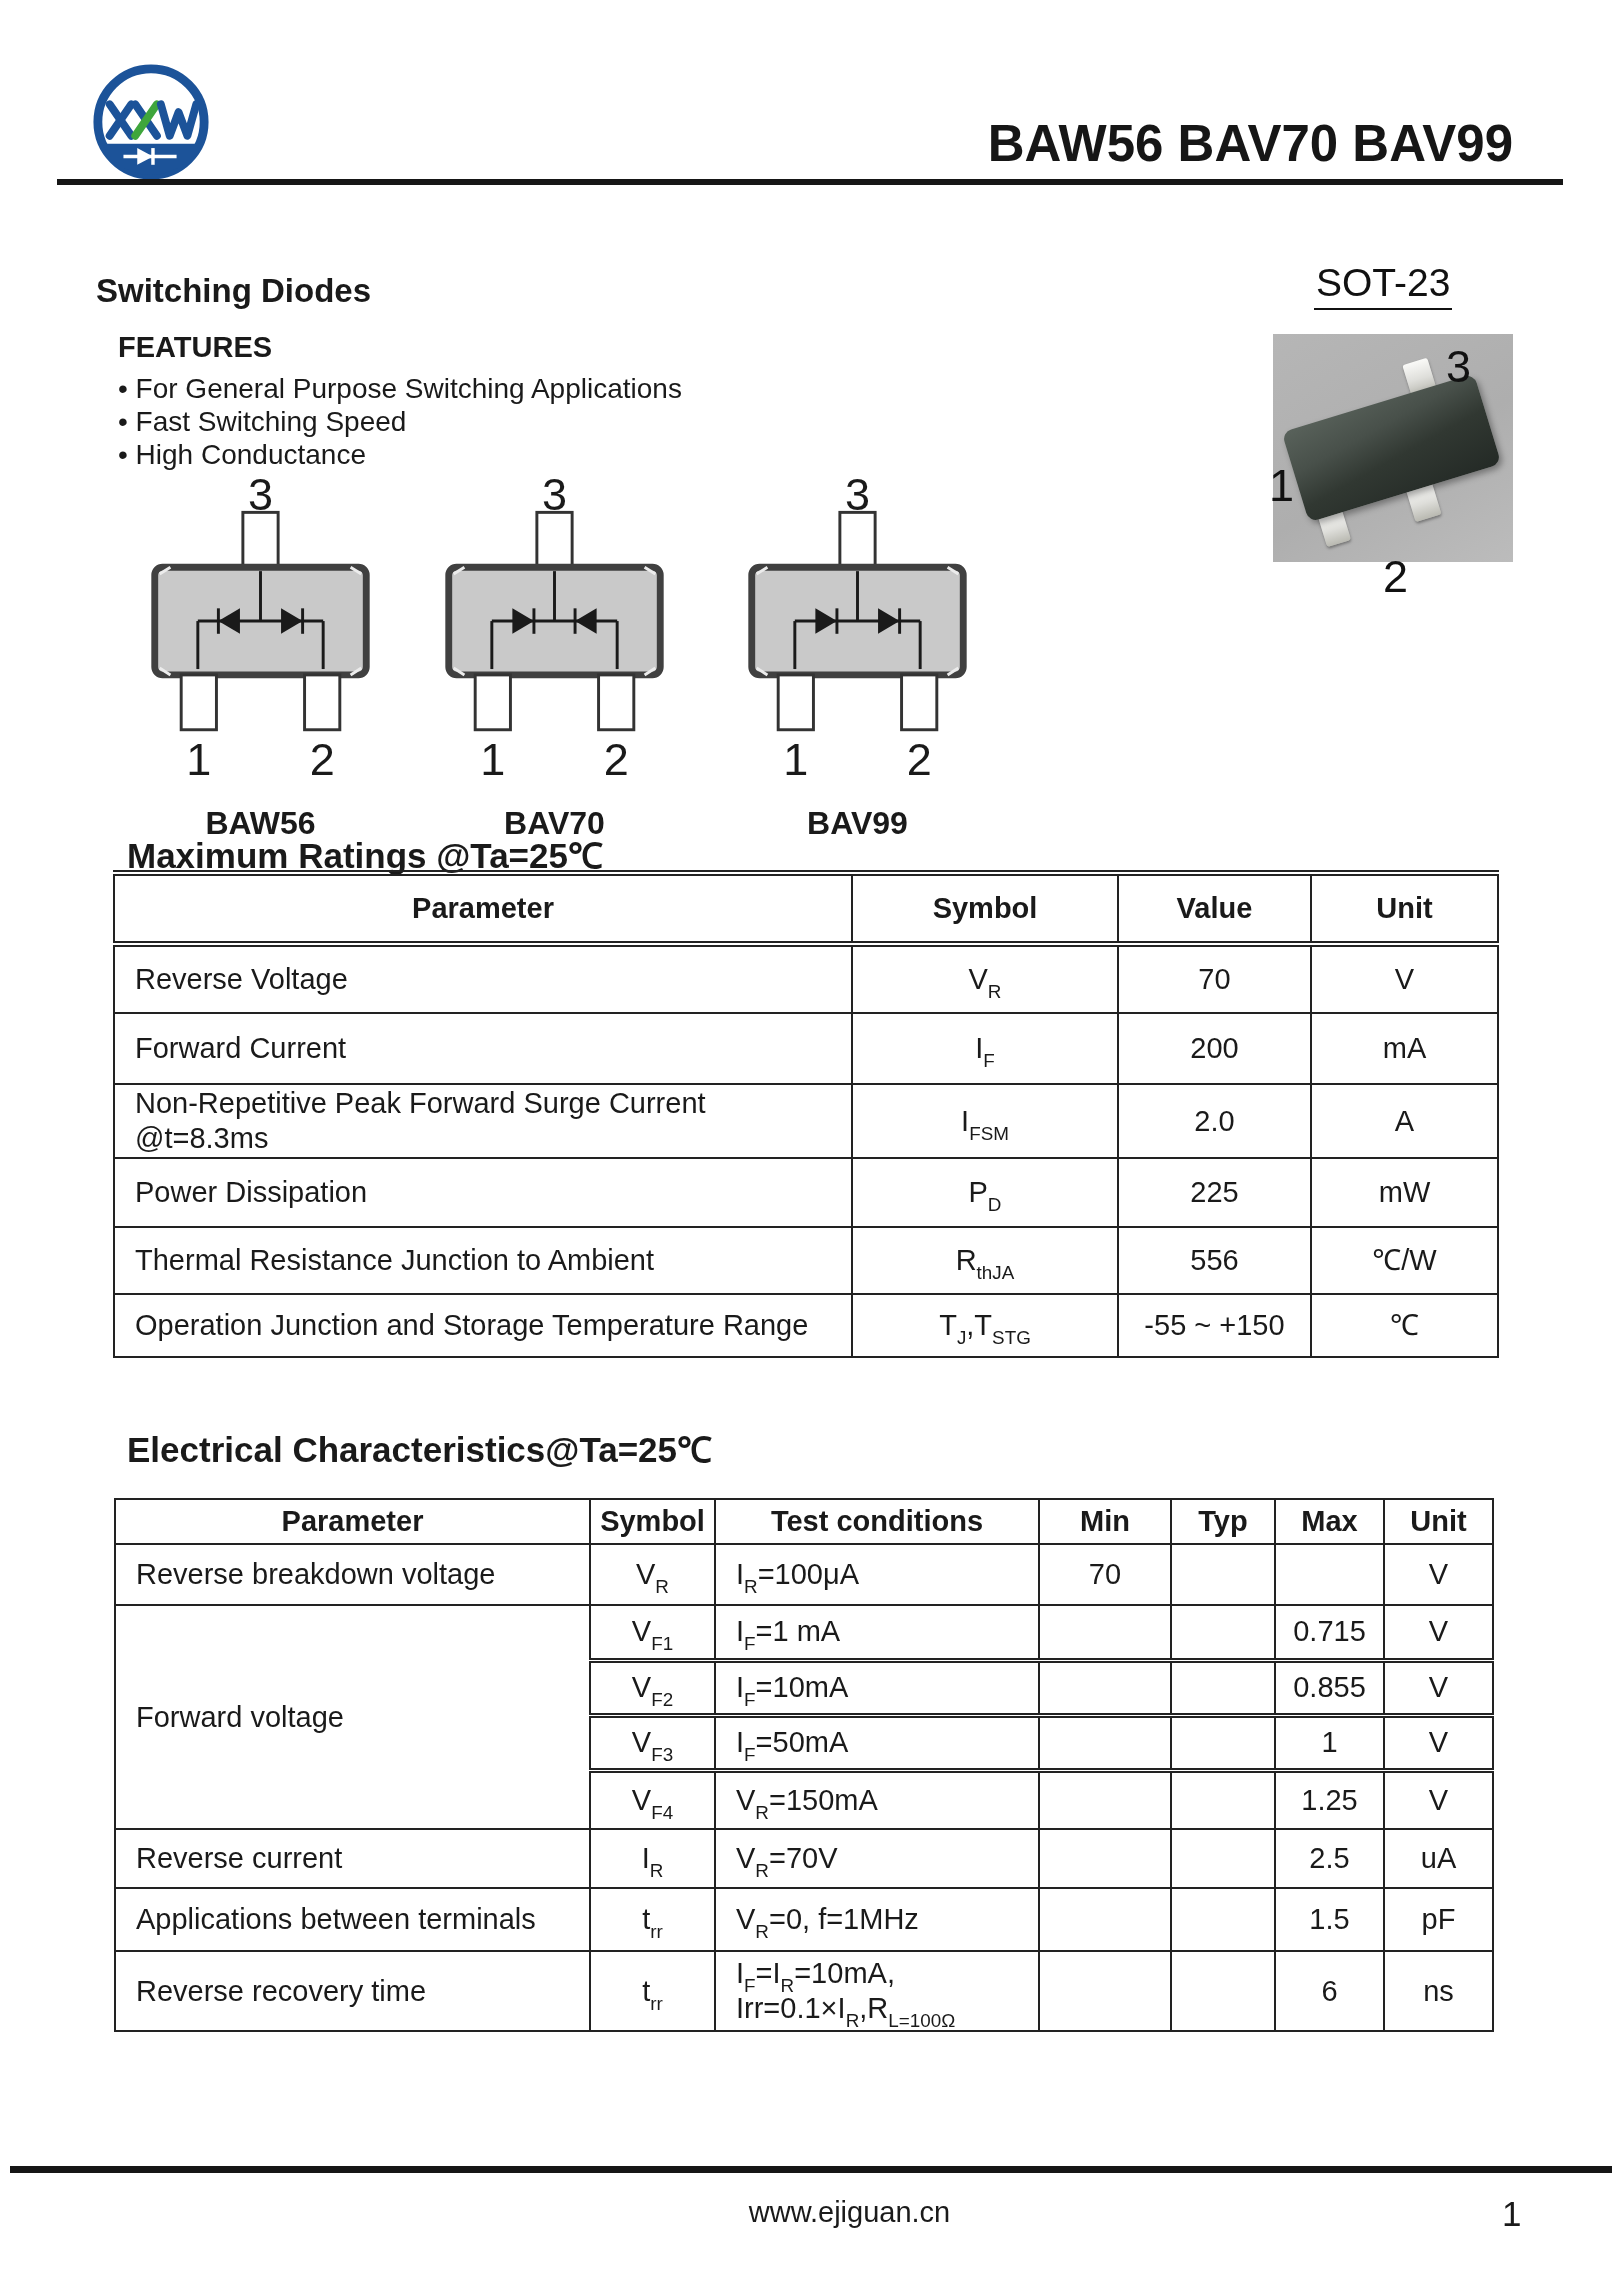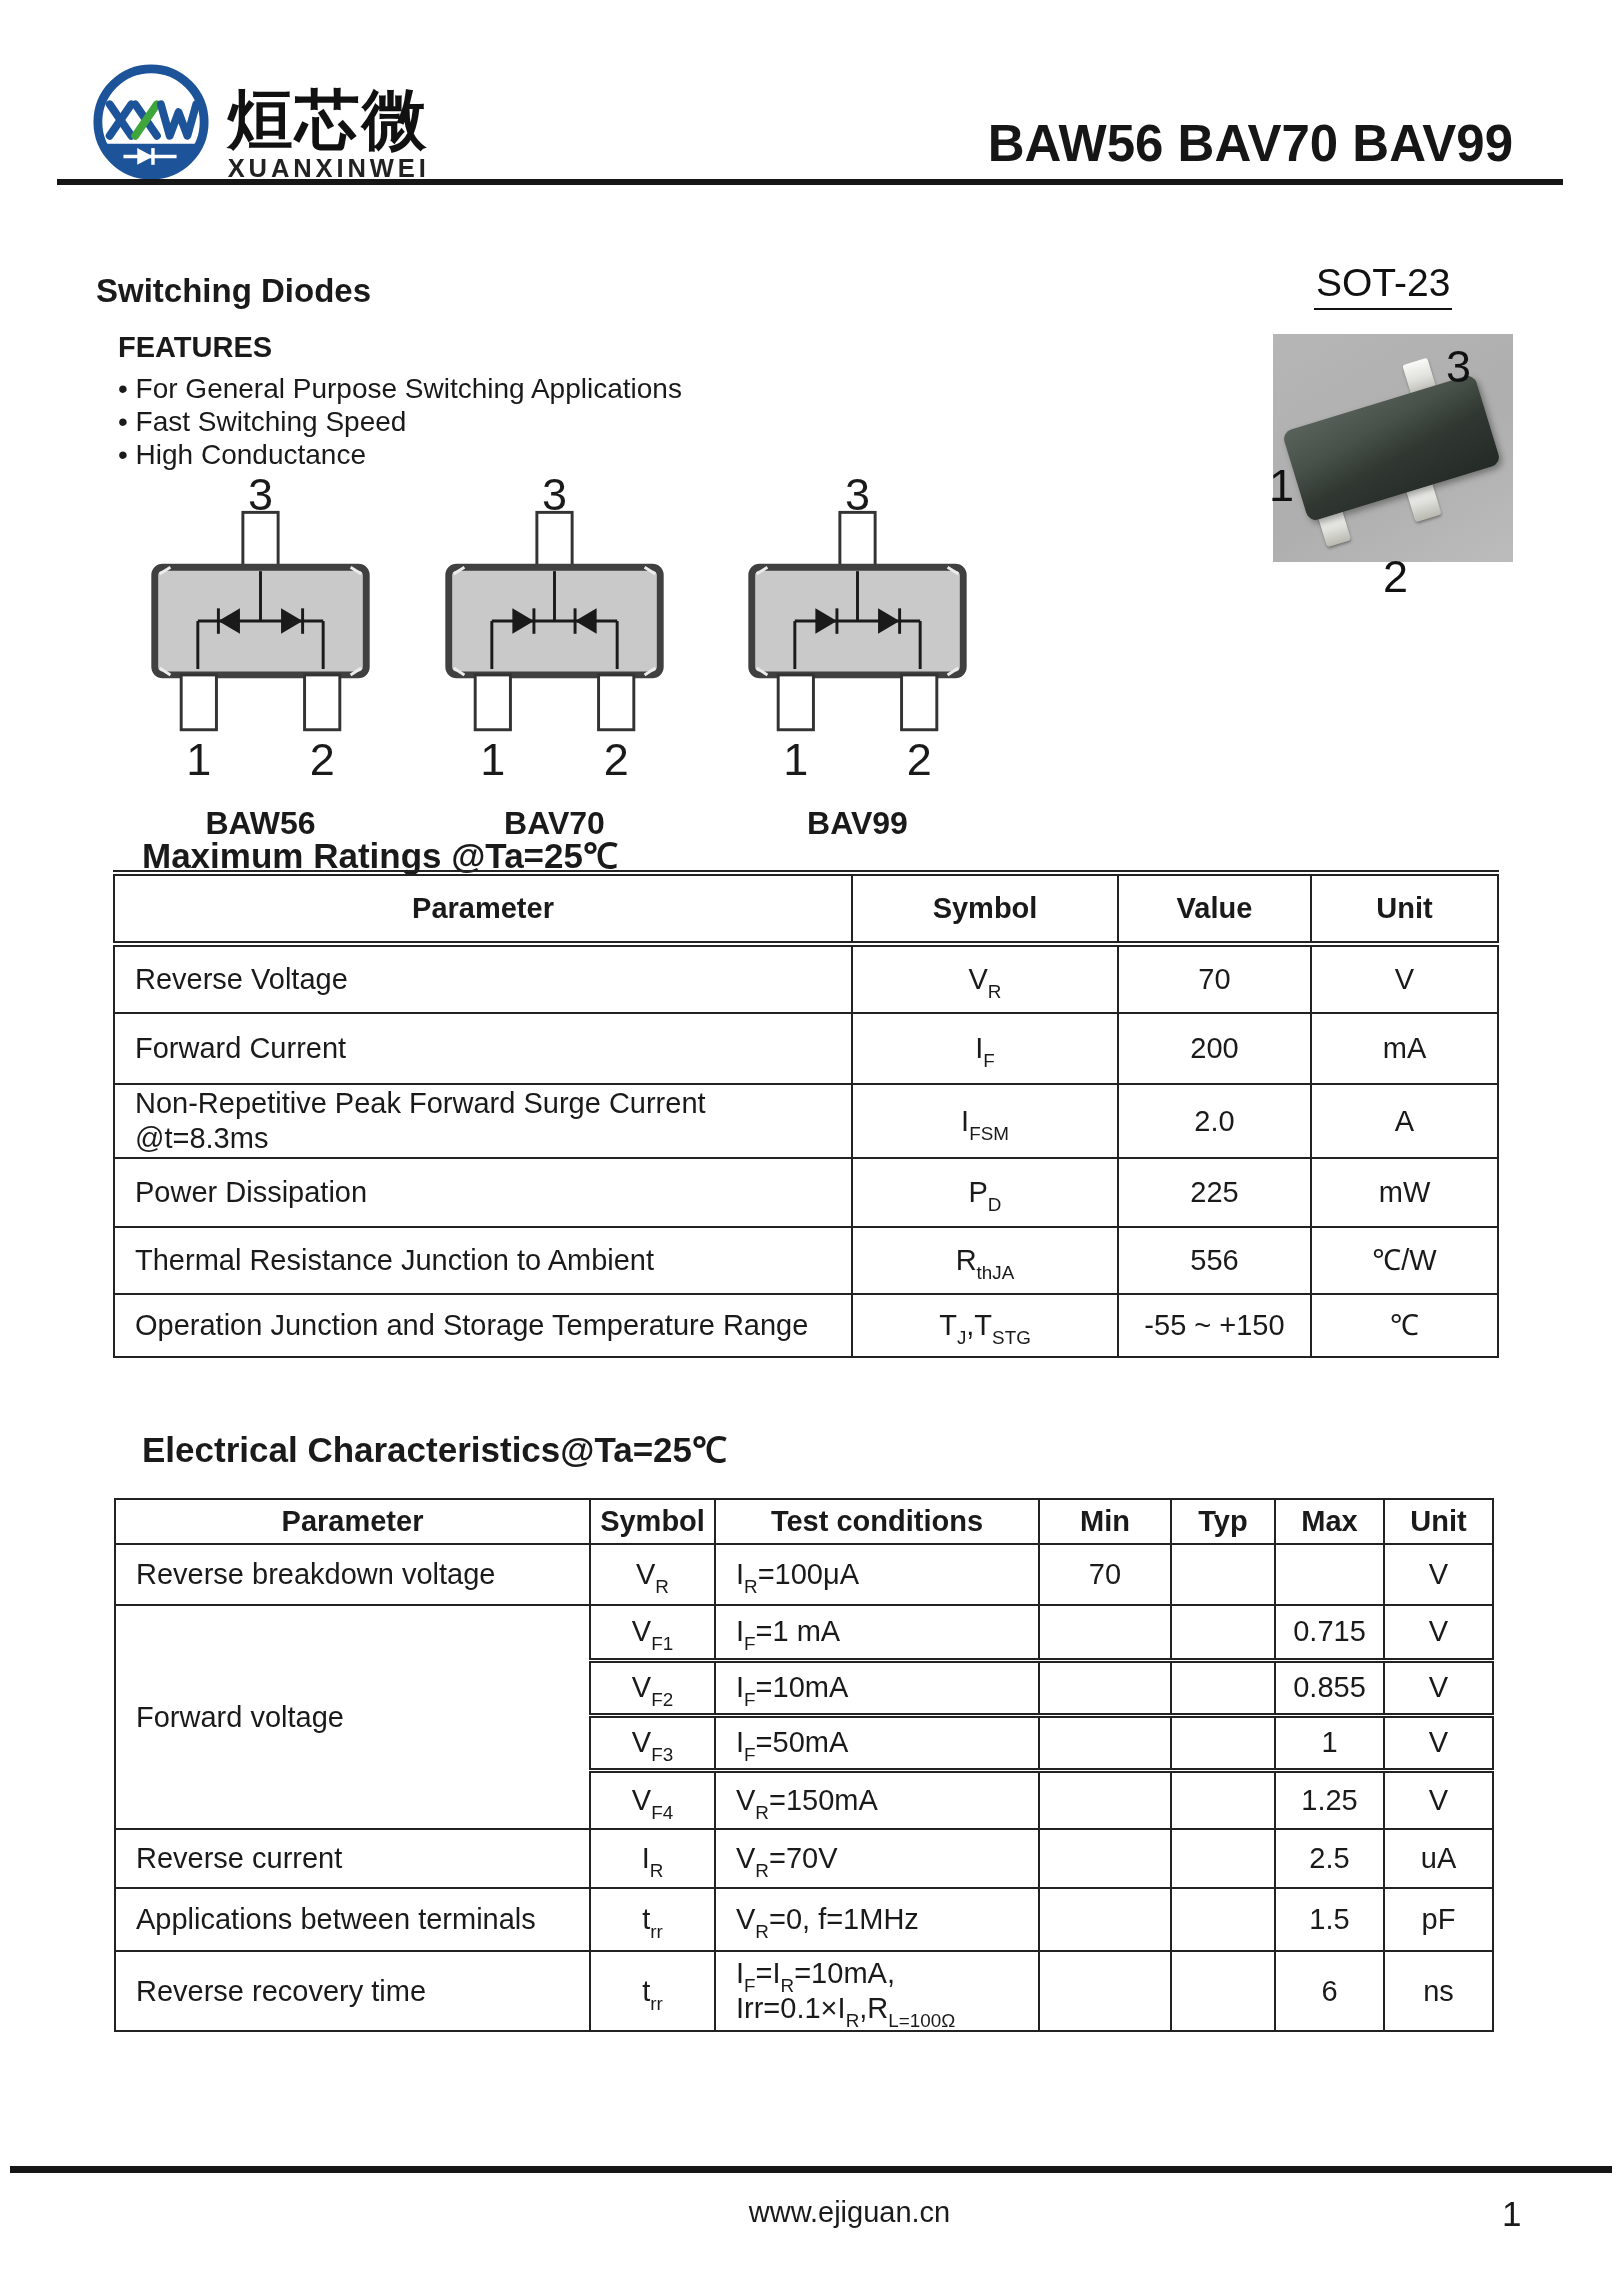--- a/index.html
+++ b/index.html
@@ -41,21 +41,21 @@
               box-shadow:2px 3.9px 5.9px rgba(0,0,0,.35); }
   .photo-label { position:absolute; font-size:45px; color:#111; line-height:1; }
   .photo-label.l3 { left:173px; top:9.8px; }
   .photo-label.l1 { left:-3.9px; top:129px; }
   .photo-label.l2 { left:110px; top:220px; }
   
   .figure { position:absolute; top:467px; width:235px; text-align:center; }
   .fig-name { font-size:32px; font-weight:bold; margin-top:20px; }
   .fig-baw56 { left:143px; } .fig-bav70 { left:437px; } .fig-bav99 { left:740px; }
   
-  .sec-title { position:absolute; left:142px; font-size:35px; font-weight:bold; }
+  .sec-title { position:absolute; left:127px; font-size:35px; font-weight:bold; }
   .sec1 { top:831px; } .sec2 { top:1425px; }
   
   table { border-collapse:collapse; table-layout:fixed; position:absolute;
           font-size:29px; color:#1a1a1a; }
   th,td { border:2px solid #222; text-align:center; vertical-align:middle;
           overflow:hidden; line-height:1.2; }
   th { font-weight:bold; }
   td.param, td.test { text-align:left; padding-left:20px; padding-right:5.9px; }
   sub { font-size:0.65em; position:relative; top:0.12em; line-height:0; }
   .t1 { left:113px; top:870px; width:1384px; border-top:6.9px double #222; }
@@ -84,24 +84,20 @@
         <line x1="46" y1="44" x2="68" y2="76"></line>
         <line x1="68" y1="44" x2="46" y2="76" stroke="#3fa63c"></line>
         <polyline points="72,44 81,76 90,52 99,76 108,44" fill="none" stroke-linejoin="round"></polyline>
       </g>
       <g>
         <line x1="34" y1="97" x2="88" y2="97" stroke="#ffffff" stroke-width="3.5"></line>
         <path d="M48,88.5 L48,105.5 L64,97 Z" fill="#ffffff"></path>
         <line x1="64" y1="88.5" x2="64" y2="105.5" stroke="#ffffff" stroke-width="3.5"></line>
       </g>
     </svg>
-    <div class="logo-text">
-      <div class="logo-cn">烜芯微</div>
-      <div class="logo-en">XUANXINWEI</div>
-    </div>
   </div>
   <div class="doc-title">BAW56 BAV70 BAV99</div>
   <div class="header-rule"></div>
 
   <div class="product-type">Switching Diodes</div>
   <div class="sot-label">SOT-23</div>
   <div class="features">
     <div class="features-title">FEATURES</div>
     <ul>
       <li>For General Purpose Switching Applications</li>

